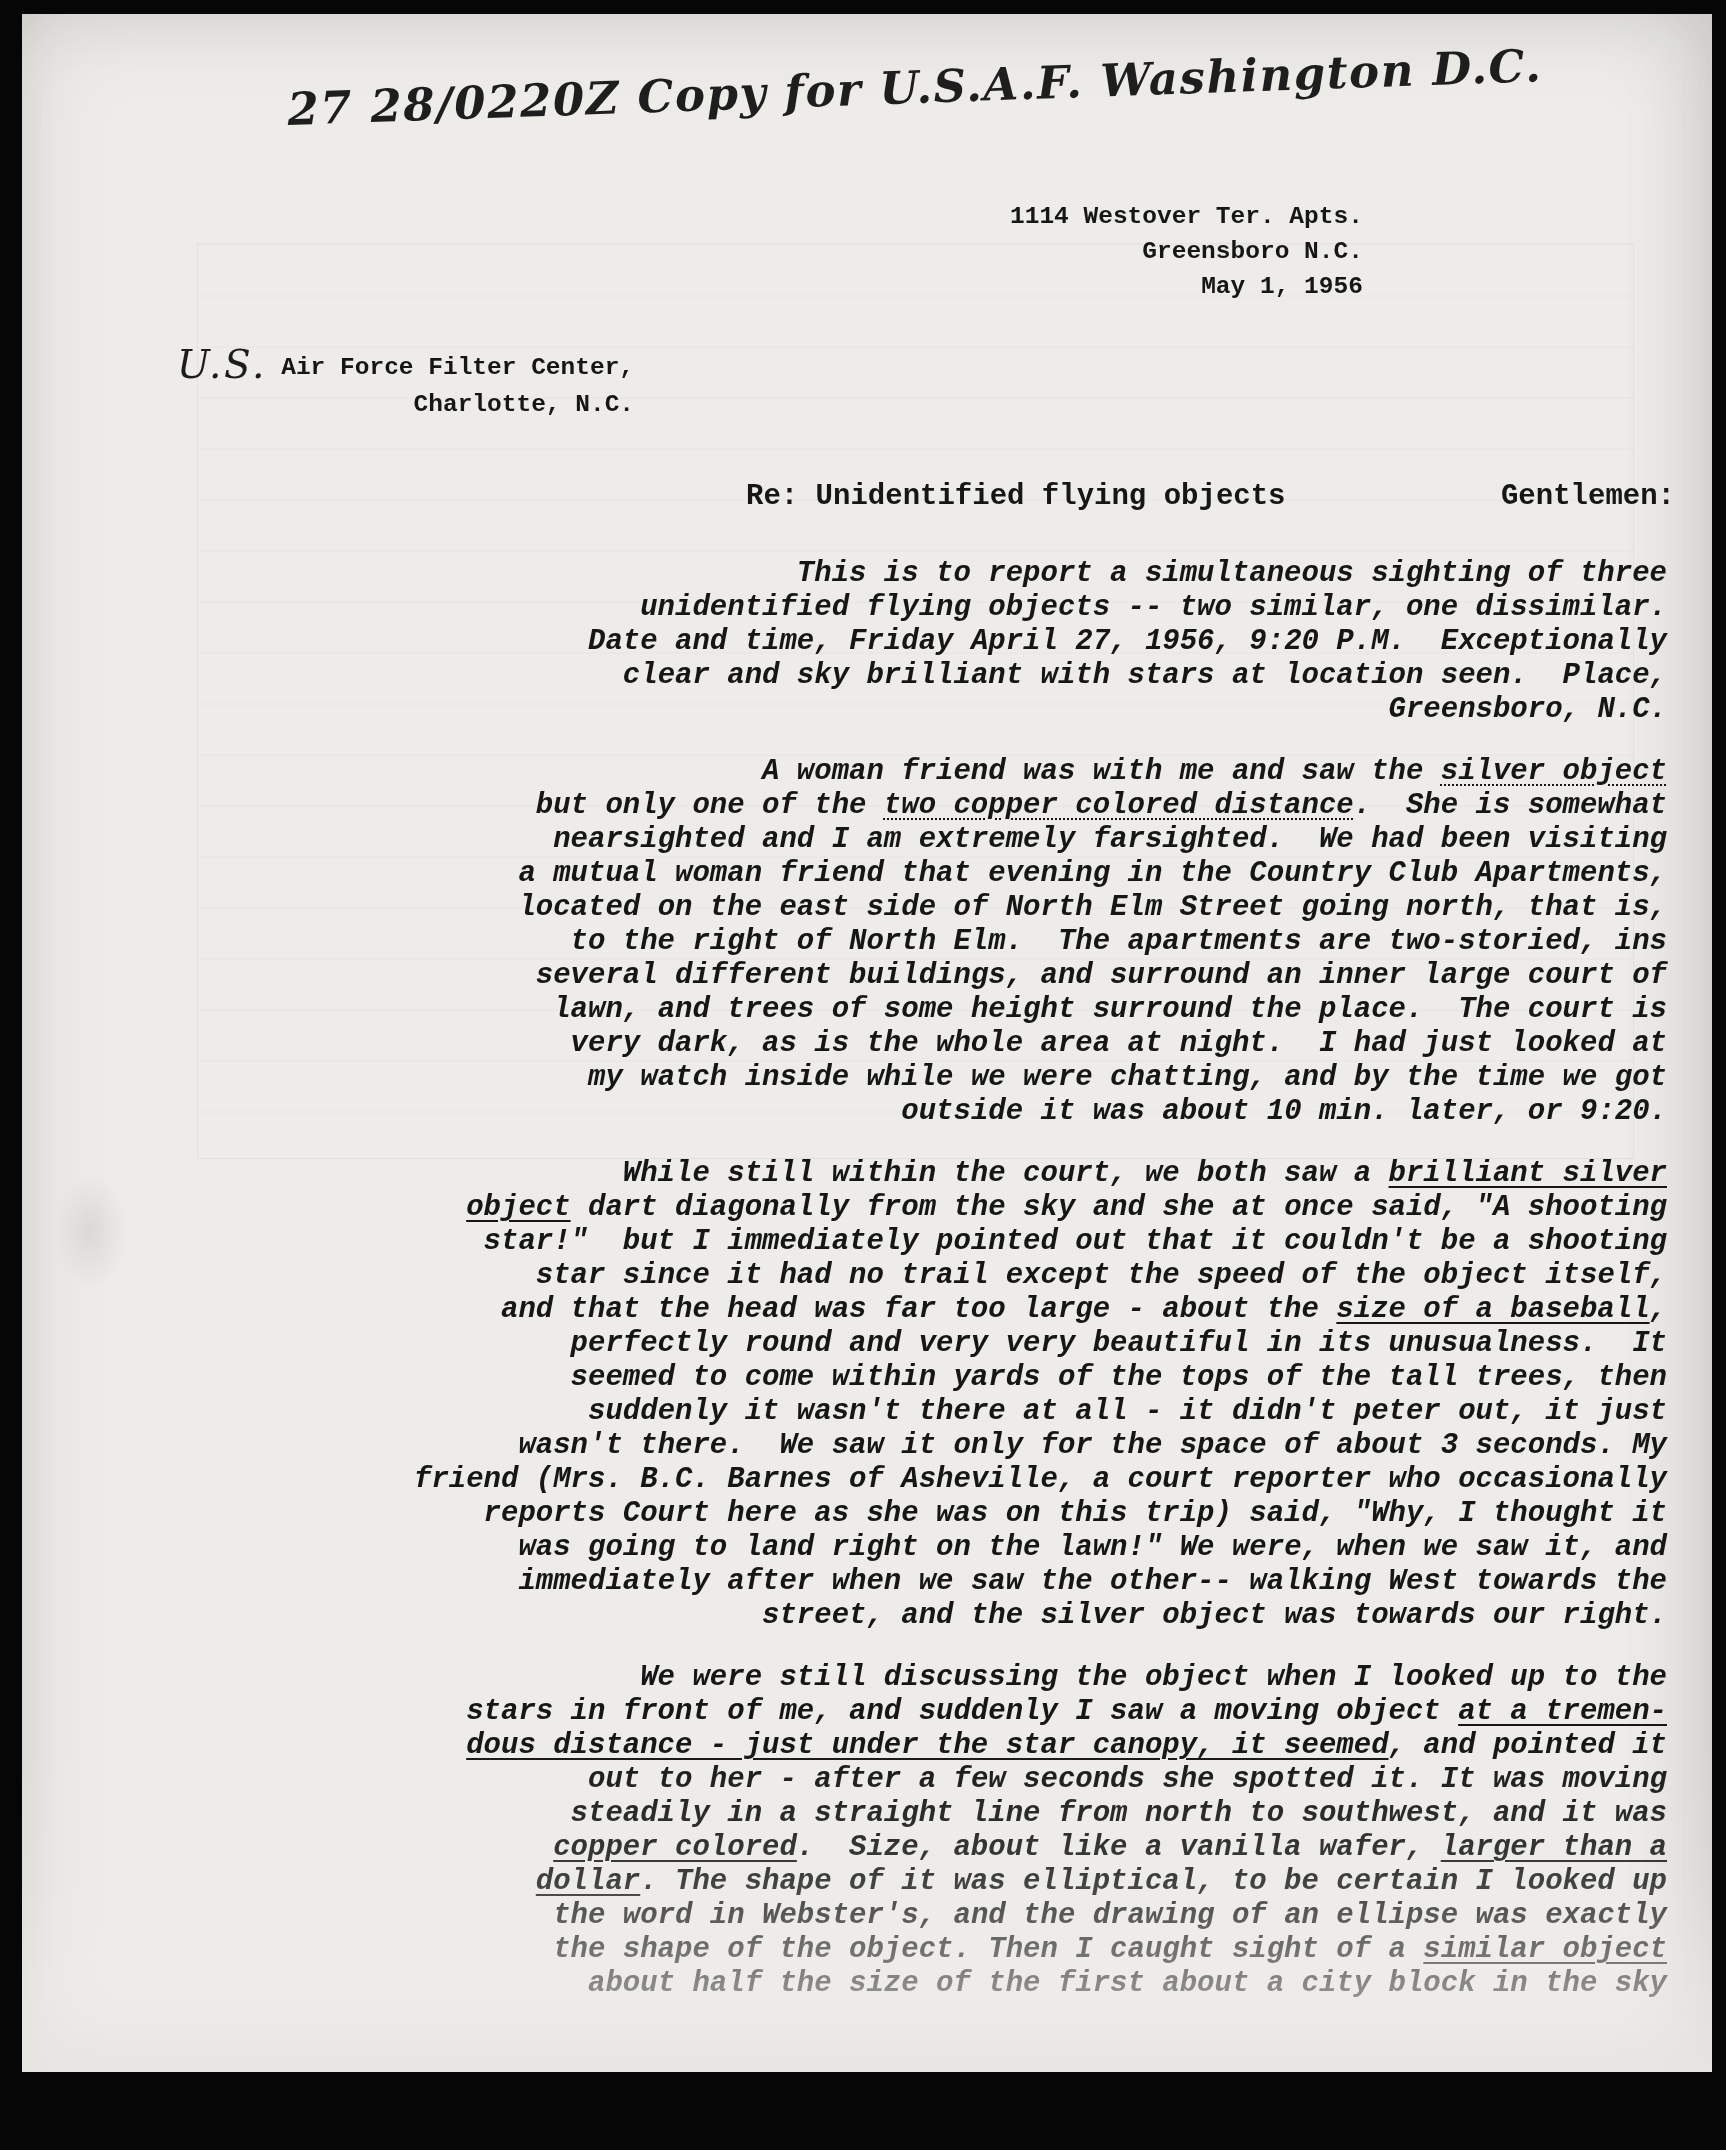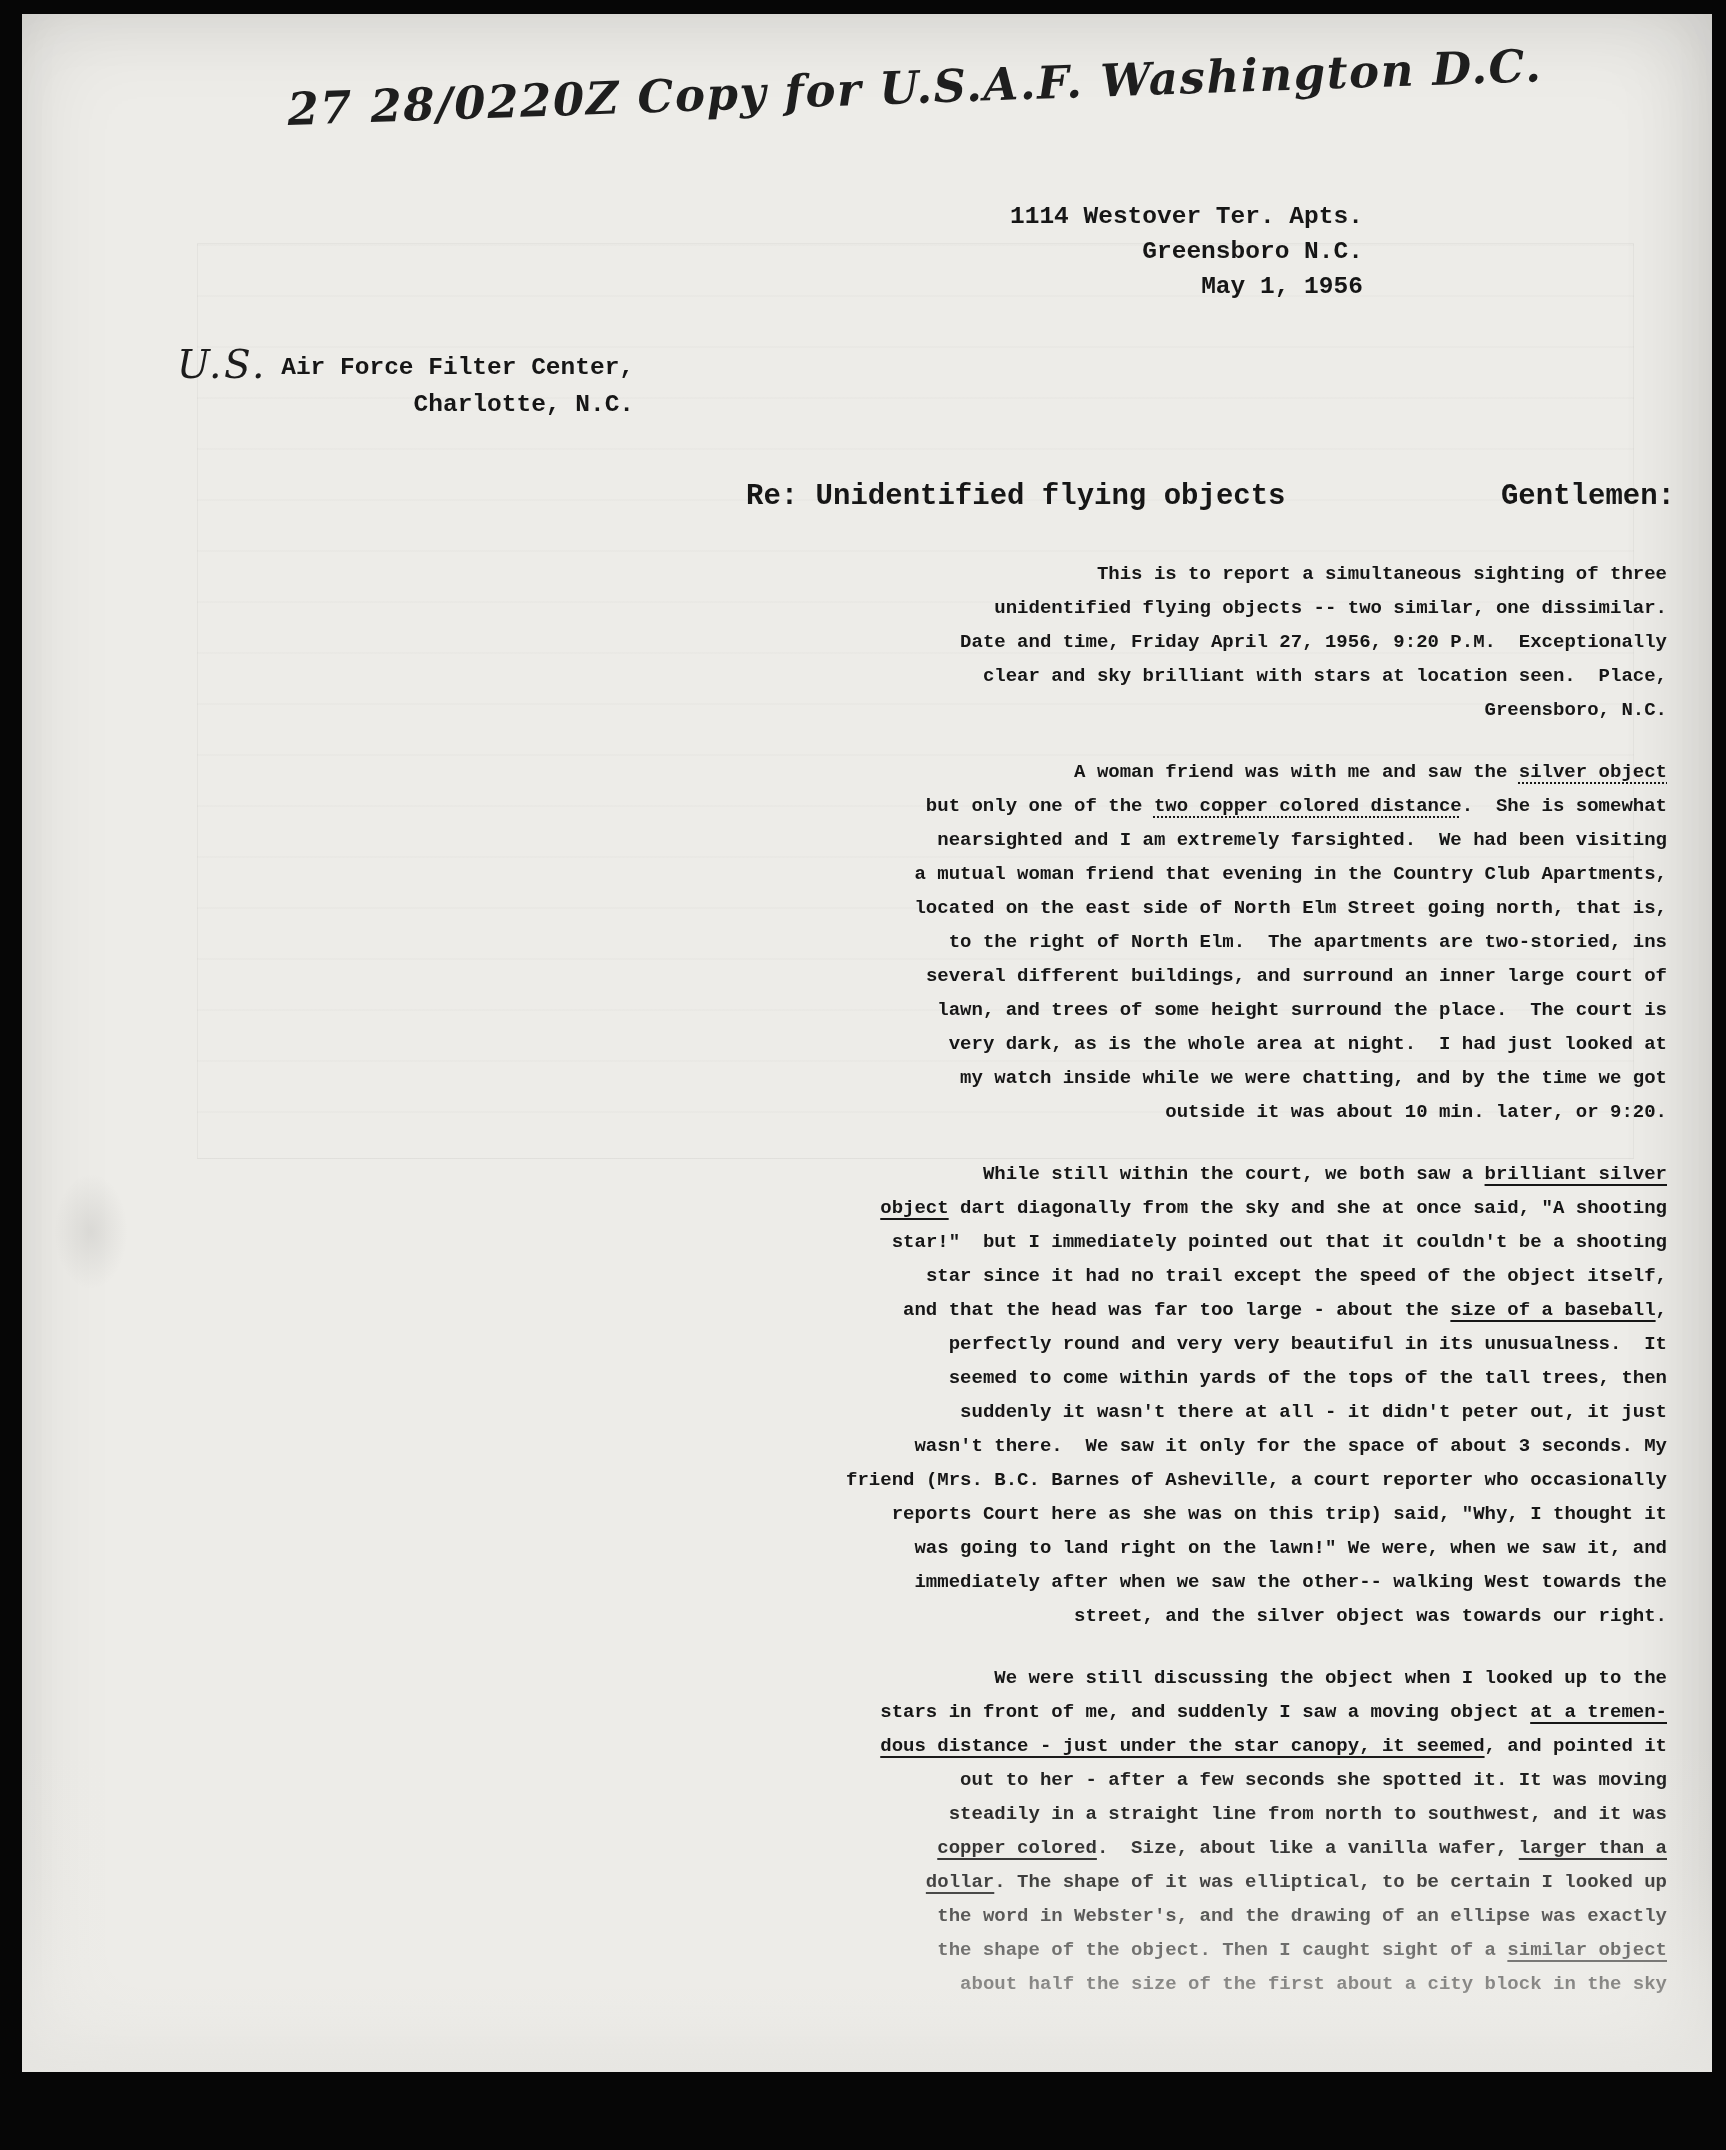--- a/index.html
+++ b/index.html
@@ -77,22 +77,23 @@
     width: 1403px;
     font-size: 29px;
     margin-top: 21px;
   }
   .subject { position: absolute; left: 474px; top: 0; }
   .letter-body {
     position: absolute;
     left: 242px;
     top: 543px;
     width: 1403px;
-    font-size: 19px;
+    font-size: 29px;
     line-height: 34px;
+    font-style: italic;
   }
   .para { white-space: pre-wrap; margin: 0 0 28px 0; }
   .u  { text-decoration: underline; text-decoration-thickness: 1.6px; text-underline-offset: 5.3px; }
   .ud { text-decoration: underline; text-decoration-style: dotted; text-decoration-thickness: 2.1px; text-underline-offset: 5.3px; }
   .fade-overlay {
     position: absolute;
     left: 0;
     bottom: 0;
     width: 100%;
     height: 330px;

